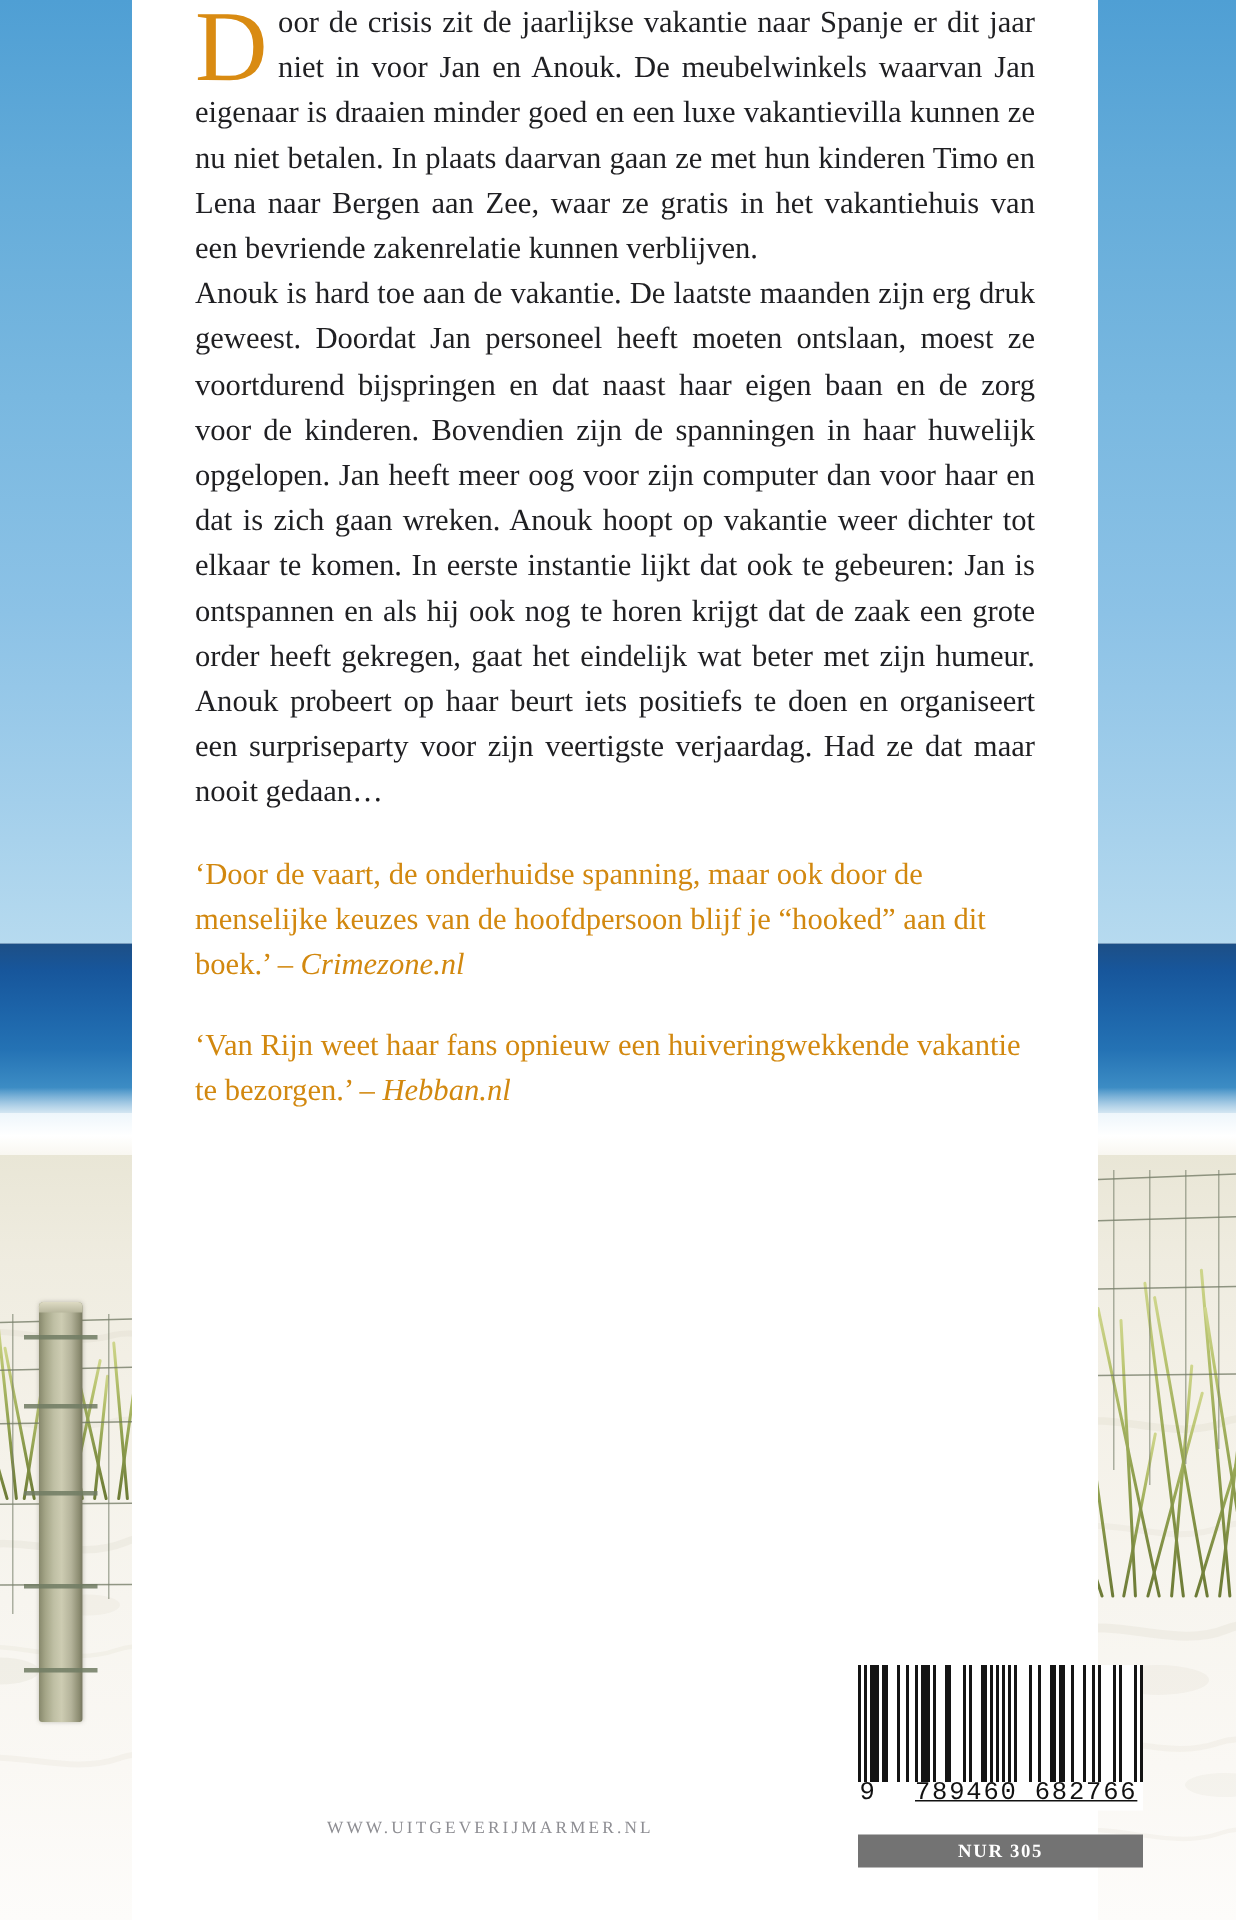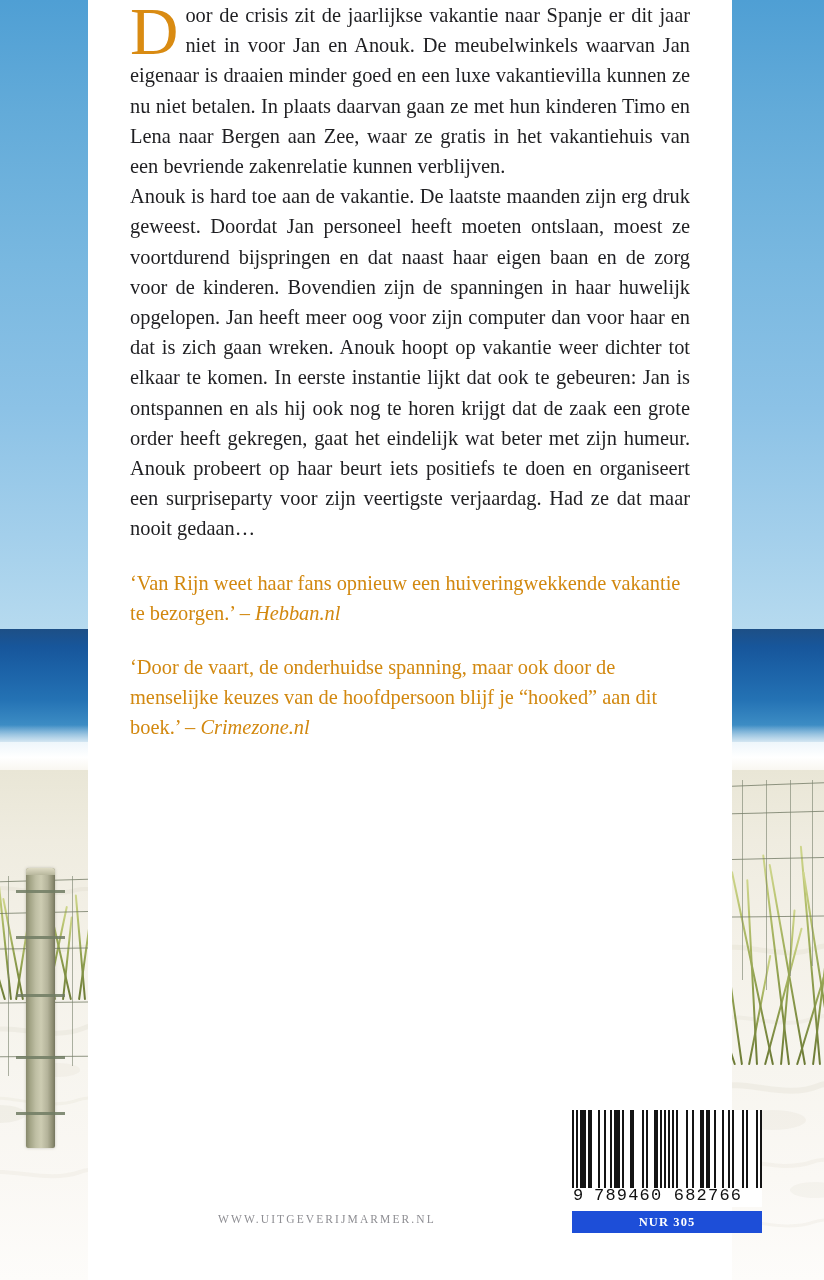--- a/index.html
+++ b/index.html
@@ -251,28 +251,29 @@
     color: #111111;
     letter-spacing: 1.2px;
   }
   .bc-d-left {
     position: absolute;
     left: 1px;
     top: -2px;
   }
   .bc-d-main {
     position: absolute;
-    left: 22px;
+    left: 38px;
     top: -2px;
+    text-decoration: underline;
   }
   .nur-bar {
-    margin-top: 4px;
+    margin-top: 16px;
     width: 190px;
     height: 22px;
-    background: #1d4ed8;
+    background: #737373;
     color: #ffffff;
     font-family: "Liberation Serif", serif;
     font-weight: bold;
     font-size: 12.5px;
     letter-spacing: 1.1px;
     display: flex;
     align-items: center;
     justify-content: center;
   }
 
@@ -385,23 +386,23 @@
 
   <div id="page">
     <div class="content">
 
       <p class="body-text first-para"><span class="dropcap">D</span><span>oor de crisis zit de jaarlijkse vakantie naar Spanje er dit jaar niet in voor Jan en Anouk. De meubelwinkels waarvan Jan eigenaar is draaien minder goed en een luxe vakantievilla kunnen ze nu niet betalen. In plaats daarvan gaan ze met hun kinderen Timo en Lena naar Bergen aan Zee, waar ze gratis in het vakantiehuis van een bevriende zakenrelatie kunnen verblijven.</span></p>
 
       <p class="body-text second-para">Anouk is hard toe aan de vakantie. De laatste maanden zijn erg druk geweest. Doordat Jan personeel heeft moeten ontslaan, moest ze voortdurend bijspringen en dat naast haar eigen baan en de zorg voor de kinderen. Bovendien zijn de spanningen in haar huwelijk opgelopen. Jan heeft meer oog voor zijn computer dan voor haar en dat is zich gaan wreken. Anouk hoopt op vakantie weer dichter tot elkaar te komen. In eerste instantie lijkt dat ook te gebeuren: Jan is ontspannen en als hij ook nog te horen krijgt dat de zaak een grote order heeft gekregen, gaat het eindelijk wat beter met zijn humeur. Anouk probeert op haar beurt iets positiefs te doen en organiseert een surpriseparty voor zijn veertigste verjaardag. Had ze dat maar nooit gedaan…</p>
 
 
 
+      <p class="quote"><span>‘Door de vaart, de onderhuidse spanning, maar ook door de menselijke keuzes van de hoofdpersoon blijf je “hooked” aan dit boek.’ – </span><span class="src">Crimezone.nl</span></p>
+
       <p class="quote"><span>‘Van Rijn weet haar fans opnieuw een huiveringwekkende vakantie te bezorgen.’ – </span><span class="src">Hebban.nl</span></p>
-
-      <p class="quote"><span>‘Door de vaart, de onderhuidse spanning, maar ook door de menselijke keuzes van de hoofdpersoon blijf je “hooked” aan dit boek.’ – </span><span class="src">Crimezone.nl</span></p>
 
     </div>
 
     <div id="publisher-url">WWW.UITGEVERIJMARMER.NL</div>
 
     <div id="barcode-block">
       <div class="barcode-bars" id="bars" style="overflow: visible;">
           <div class="bar" style="left: 0px; width: 1.75px; height: 92px;"></div>
           <div class="bar" style="left: 4px; width: 1.75px; height: 92px;"></div>
           <div class="bar" style="left: 8px; width: 5.75px; height: 78px;"></div>

